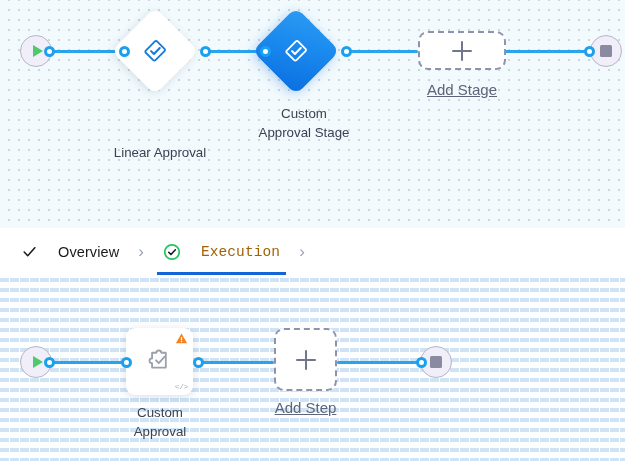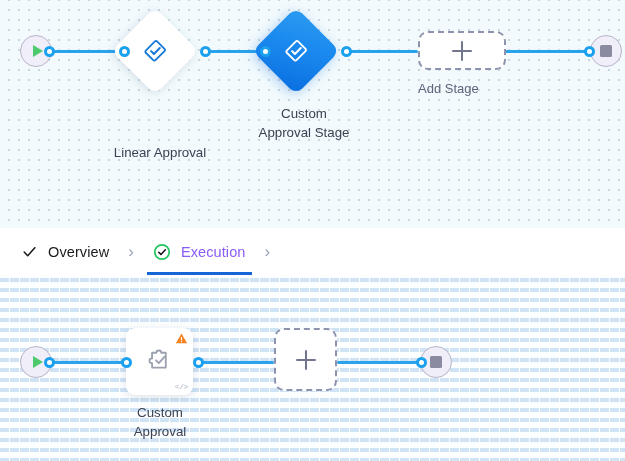--- a/index.html
+++ b/index.html
@@ -52,33 +52,33 @@
     width: 625px; height: 47px;
     background: #ffffff;
     display: flex;
     align-items: center;
     padding-left: 14px;
     z-index: 5;
   }
   .tab {
     display: flex;
     align-items: center;
-    gap: 10px;
+    gap: 20px;
     height: 47px;
     padding: 0 6px;
     cursor: pointer;
     position: relative;
   }
   .tab-label {
     font-size: 14.5px;
     color: #1b1b1f;
     letter-spacing: 0.1px;
     white-space: nowrap;
   }
-  .tab.active .tab-label { color: #8b5cf6; }
+  .tab.active .tab-label { color: #a16207; font-family: Liberation Mono, monospace; }
   .tab.active::after {
     content: "";
     position: absolute;
     left: 0; right: 0; bottom: 0;
     height: 3px;
     background: #1565d8;
   }
   .tab-sep {
     color: #9aa4b8;
     font-size: 17px;
@@ -200,24 +200,25 @@
     position: absolute;
     text-align: center;
     font-size: 13.3px;
     line-height: 19px;
     color: #3c4252;
     white-space: pre-line;
     user-select: none;
   }
   .addlabel {
     position: absolute;
-    text-align: left;
-    font-size: 13px;
+    text-align: center;
+    font-size: 15px;
     color: #5e6479;
     user-select: none;
+    text-decoration: underline;
   }
 </style>
 </head>
 <body>
 
 <div id="app">
 
   <div class="canvas-top">
 
     <div class="edge" style="left:48px;  top:50px; width:76px;"></div>
@@ -327,20 +328,21 @@
       </span>
       <span class="step-code">&lt;/&gt;</span>
     </div>
     <div class="port" style="left:193px; top:82px;"></div>
     <div class="nodelabel" style="left:92px; top:128px; width:136px;">Custom
 Approval</div>
 
     <div class="addbox" style="left:274px; top:53px; width:63px; height:63px;">
       <span class="plus"></span>
     </div>
+    <div class="addlabel" style="left:264px; top:124px; width:83px;">Add Step</div>
 
     <div class="port" style="left:416px; top:82px;"></div>
     <div class="terminal" style="left:420px; top:71px;">
       <span class="stop-sq"></span>
     </div>
   </div>
 
 </div>
 
 </body></html>

